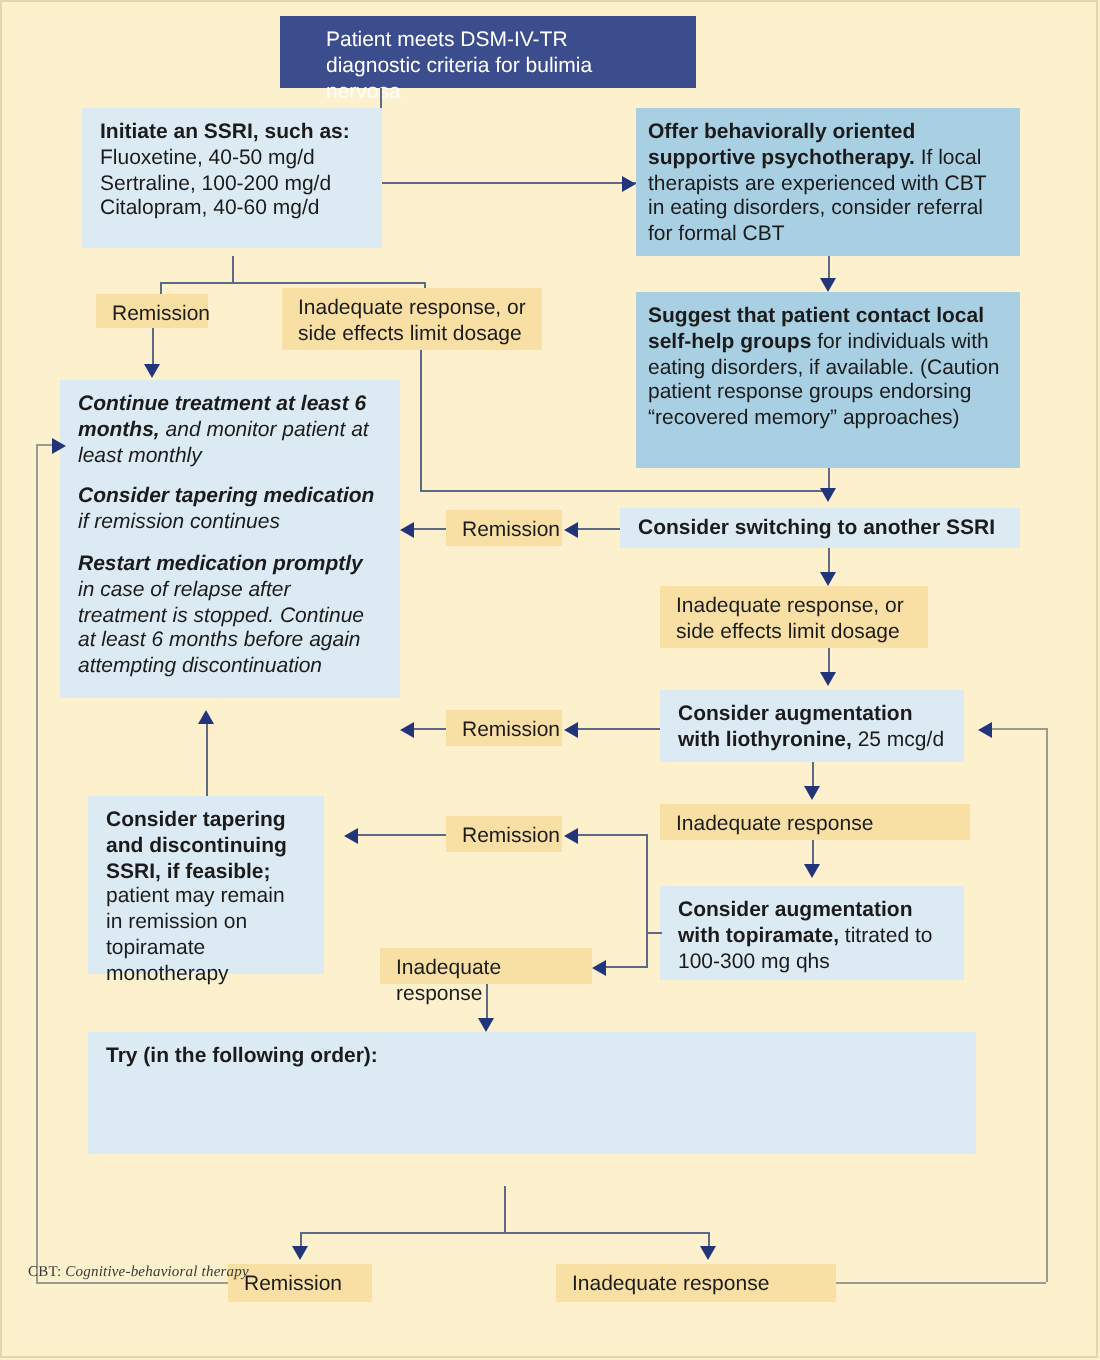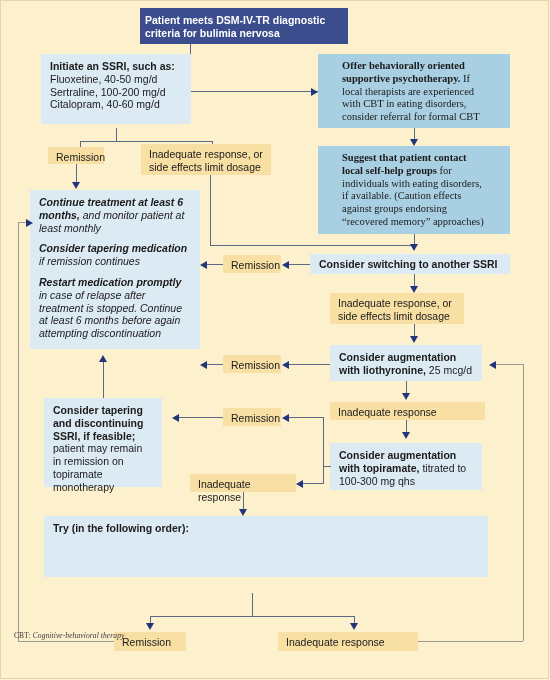--- a/index.html
+++ b/index.html
@@ -26,34 +26,33 @@
   }
   .box {
     position: absolute;
     box-sizing: border-box;
     line-height: 1.22;
     color: #1b1b1b;
   }
   .box-title {
     background: #3c4d8e;
     color: #ffffff;
-    font-weight: bold;
+    font-weight: normal;
     font-size: 10.5px;
-    padding: 6px 5px;
+    padding: 6px 23px;
   }
   .box-lightblue {
     background: #dceaf4;
     font-size: 10.5px;
     padding: 6px 9px;
   }
   .box-midblue {
     background: #a9cfe2;
     font-size: 10.5px;
-    padding: 6px 24px;
-    font-family: Liberation Serif, serif;
+    padding: 6px 6px;
   }
   .box-yellow {
     background: #f8dfa4;
     font-size: 10.5px;
     padding: 4px 8px;
     text-align: left;
   }
   .box-yellow.lefty { text-align: left; }
   b { font-weight: bold; }
   .para { margin: 0 0 8px 0; font-style: italic; }
@@ -166,21 +165,21 @@
   </div>
 
   <div class="ln v" style="left:76px; top:164px; height:19px;"></div>
   <div class="arw down" style="left:71.5px; top:182px;"></div>
 
   <div class="ln v" style="left:210px; top:175px; height:70px;"></div>
   <div class="ln h" style="left:210px; top:245px; width:204px;"></div>
   <div class="ln v" style="left:414px; top:235px; height:10px;"></div>
 
   <div class="box box-midblue" style="left:318px; top:146px; width:192px; height:88px;">
-    <b>Suggest that patient contact local self-help groups</b><span> for individuals with eating disorders, if available. (Caution effects against groups endorsing “recovered memory” approaches)</span>
+    <b>Suggest that patient contact local self-help groups</b><span> for individuals with eating disorders, if available. (Caution patient response groups endorsing “recovered memory” approaches)</span>
   </div>
 
   <div class="ln v" style="left:414px; top:234px; height:11px;"></div>
   <div class="arw down" style="left:409.5px; top:244px;"></div>
 
   <div class="box box-lightblue" style="left:30px; top:190px; width:170px; height:159px;">
     <p class="para">
       <b>Continue treatment at least 6 months,</b><span> and monitor patient at least monthly</span>
     </p>
     <p class="para">

